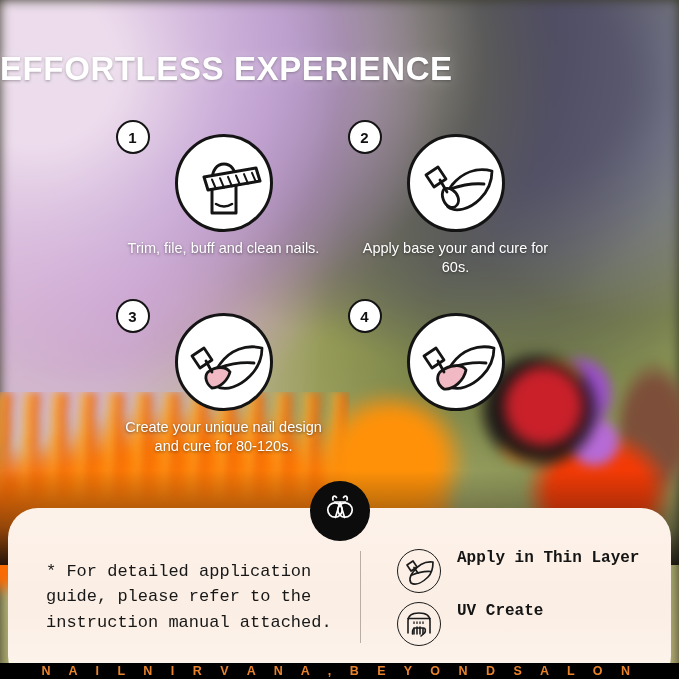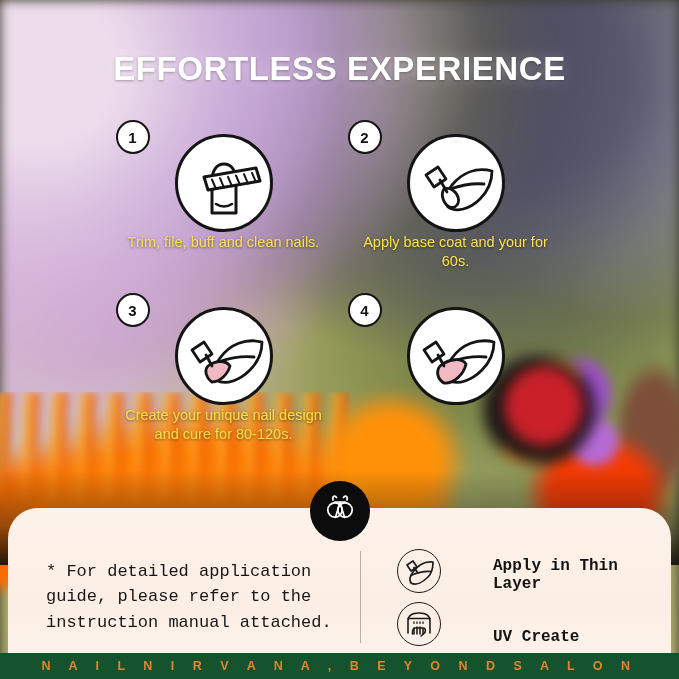--- a/index.html
+++ b/index.html
@@ -76,21 +76,21 @@
       radial-gradient(ellipse 22% 44% at 84% 40%, #7d4f3a 0 54%, rgba(125,79,58,0) 82%);
     filter:blur(5px);
   }
   .bg-dark-bottom{
     position:absolute;left:0;right:0;top:470px;height:95px;
     background:linear-gradient(180deg, rgba(30,24,20,0) 0%, rgba(26,20,16,.45) 60%, rgba(16,12,10,.9) 100%);
   }
 
   
   .headline{
-    position:absolute;left:0;right:0;top:50px;text-align:center;
+    position:absolute;left:0;right:0;top:50px;text-align:left;
     font-size:33px;font-weight:bold;letter-spacing:.6px;color:#ffffff;
     text-shadow:0 0 14px rgba(255,255,255,.35), 0 1px 3px rgba(0,0,0,.35);
     font-family:"Liberation Sans", sans-serif;
   }
 
   
   .steps{position:absolute;left:0;top:120px;width:679px;}
   .step-row{display:flex;justify-content:center;}
   .step{
     position:relative;width:232px;
@@ -102,21 +102,21 @@
     display:flex;align-items:center;justify-content:center;
     font-size:15px;font-weight:bold;color:#111;z-index:3;
   }
   .step-circle{
     width:92px;height:92px;border-radius:50%;
     background:#ffffff;border:3px solid #141414;
     margin-top:14px;position:relative;overflow:hidden;z-index:2;
   }
   .step-circle svg{position:absolute;left:0;top:0;}
   .step-text{
-    margin-top:1px;width:210px;text-align:center;color:#fde047;
+    margin-top:7px;width:210px;text-align:center;color:#ffffff;
     font-size:14.5px;line-height:1.32;font-weight:500;
     text-shadow:0 1px 3px rgba(0,0,0,.5);
   }
   .row2{margin-top:22px;}
 
   
   .logo-badge{
     position:absolute;left:310px;top:481px;width:60px;height:60px;border-radius:50%;
     background:#0c0c0c;display:flex;align-items:center;justify-content:center;z-index:6;
   }
@@ -128,30 +128,30 @@
     border-radius:30px;z-index:4;font-family:Liberation Mono, monospace;
   }
   .panel-inner{display:flex;height:100%;align-items:center;}
   .panel-left{
     flex:0 0 352px;padding-left:38px;box-sizing:border-box;
     font-size:17px;line-height:1.5;color:#171717;font-weight:500;
   }
   .panel-left .ast{color:#171717;}
   .panel-div{width:1px;height:92px;background:#b9aea6;flex:0 0 1px;}
   .panel-right{flex:1;padding-left:36px;box-sizing:border-box;}
-  .feat{display:flex;align-items:flex-end;margin:9px 0;gap:36px;}
+  .feat{display:flex;align-items:flex-start;margin:9px 0;}
   .feat-ico{
     width:42px;height:42px;border-radius:50%;border:1.6px solid #1c1c1c;
     position:relative;flex:0 0 42px;background:transparent;overflow:hidden;
   }
   .feat-label{margin-left:16px;font-size:16px;color:#141414;font-weight:600;}
 
   
   .footer{
-    position:absolute;left:0;right:0;bottom:0;height:26px;background:#14532d;
+    position:absolute;left:0;right:0;bottom:0;height:16px;background:#000000;
     display:flex;align-items:center;justify-content:center;z-index:7;
   }
   .footer-text{
     color:#e8832c;font-size:12.5px;font-weight:bold;letter-spacing:7.5px;
   }
 </style>
 </head>
 <body>
 
 <div id="stage">
@@ -197,21 +197,21 @@
           <svg width="92" height="92" viewBox="0 0 92 92">
             <g fill="#fff" stroke="#141414" stroke-width="2.8" stroke-linejoin="round" stroke-linecap="round">
               <path d="M82 34 C66 30 52 36 42 48 C36 56 34 64 38 70 C46 76 60 72 70 62 C78 54 82 44 82 34 Z"></path>
               <path d="M40 52 C52 48 64 46 74 47"></path>
               <path d="M34 52 C40 50 46 54 48 60 C50 66 46 72 40 70 C34 68 30 58 34 52 Z" fill="#fff"></path>
               <path d="M16 38 L28 30 L36 42 L24 50 Z"></path>
               <path d="M30 43 L37 55"></path>
             </g>
           </svg>
         </div>
-        <div class="step-text">Apply base coat and your for 60s.</div>
+        <div class="step-text">Apply base your and cure for 60s.</div>
       </div>
 
     </div>
 
     <div class="step-row row2">
 
       <div class="step">
         <div class="step-badge">3</div>
         <div class="step-circle">
           <svg width="92" height="92" viewBox="0 0 92 92">

